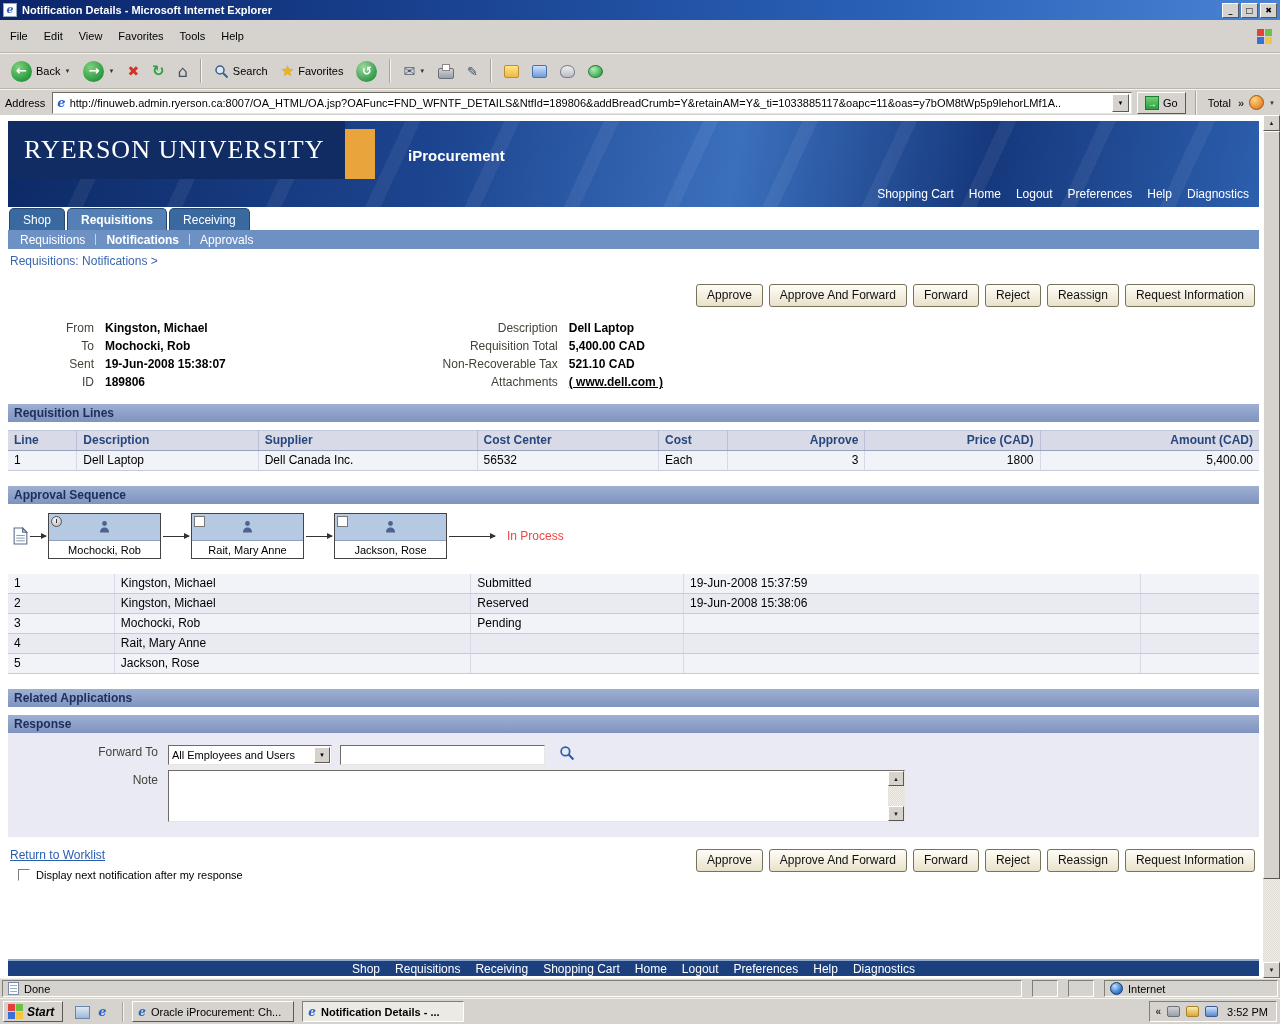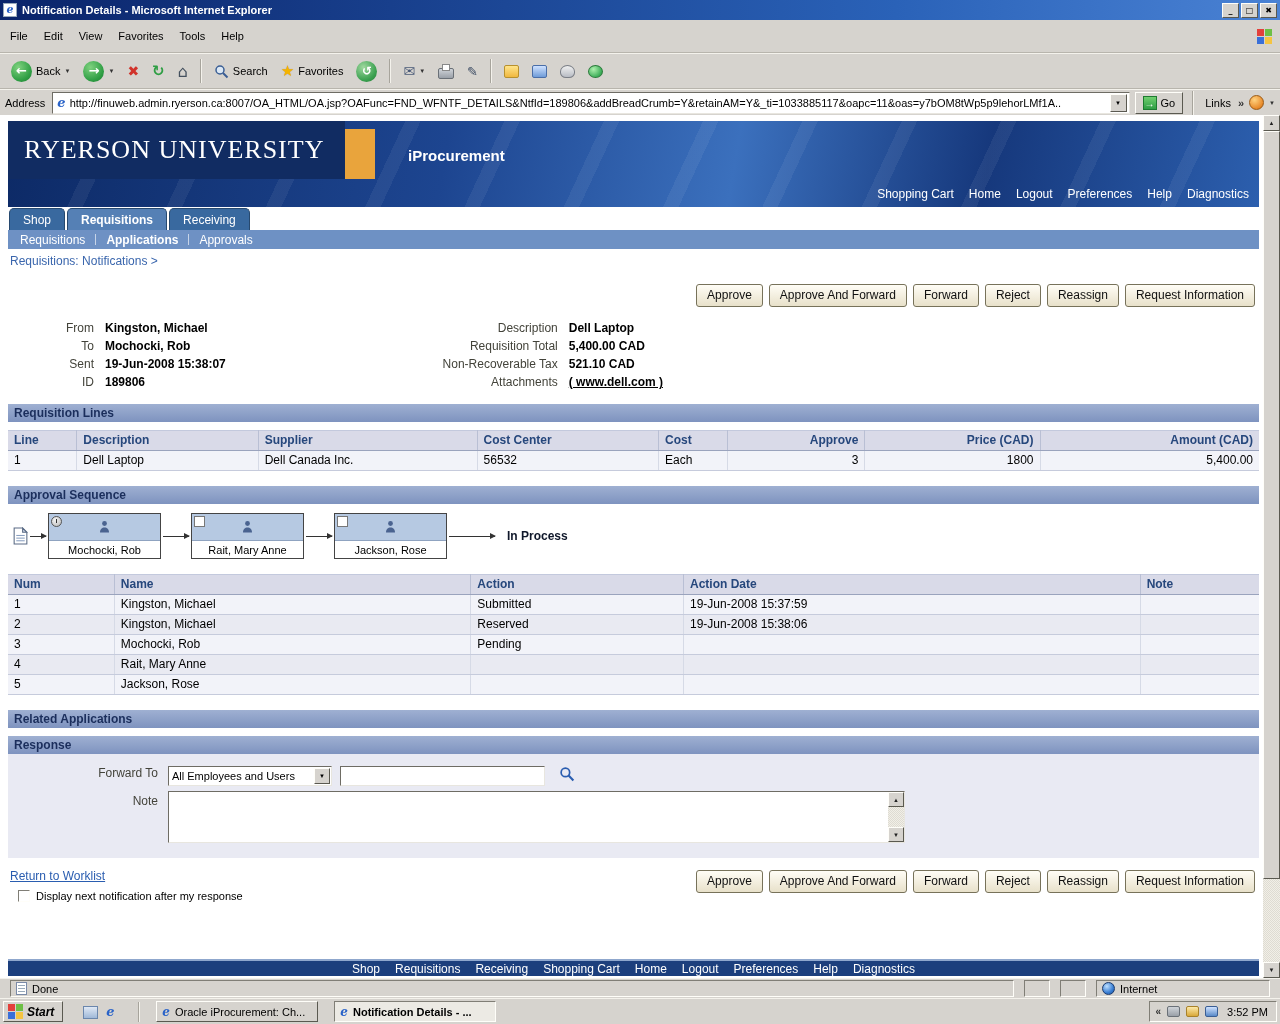--- a/index.html
+++ b/index.html
@@ -126,21 +126,21 @@
   .flow-arrow { height:0; border-top:1px solid #333; position:relative; margin:0 2px; }
   .flow-arrow::after { content:""; position:absolute; right:-1px; top:-4px; border-left:6px solid #333; border-top:3.5px solid transparent; border-bottom:3.5px solid transparent; }
   .aw-s{width:16px;} .aw-m{width:26px;} .aw-l{width:46px;}
   .node { width:113px; height:46px; border:1px solid #444; background:#fff; position:relative; flex:0 0 auto; }
   .node .ntop { height:27px; background:#b6c9e2; border-bottom:1px solid #8fa3c0; display:flex; align-items:center; justify-content:center; }
   .node .nlbl { height:17px; display:flex; align-items:center; justify-content:center; font-size:11px; color:#000; white-space:nowrap; }
   .nbadge { position:absolute; left:2px; top:2px; width:11px; height:11px; }
   .nbadge.pend { border-radius:50%; background:radial-gradient(circle at 35% 30%,#f4f4f4,#b8b8b8); border:1px solid #555; }
   .nbadge.pend::after { content:""; position:absolute; left:4px; top:2px; width:1px; height:4px; background:#333; }
   .nbadge.docb { background:#fff; border:1px solid #777; }
-  .inprocess { margin-left:10px; color:#0f172a; font-size:12px; white-space:nowrap;font-weight:bold; }
+  .inprocess { margin-left:10px; color:#ef4444; font-size:12px; white-space:nowrap; }
 
   
   .panel { background:#e9eaf3; }
   .rel-panel { height:46px; display:flex; align-items:center; padding-left:24px; gap:8px; }
   .resp-panel { height:104px; padding-top:12px; }
   .form-row { display:flex; align-items:flex-start; }
   .form-row + .form-row { margin-top:5px; }
   .f-lbl { width:160px; text-align:right; padding-right:10px; font-size:12px; color:#43433a; flex:0 0 auto; }
   .f-lbl.top { align-self:flex-start; padding-top:3px; }
   .selbox { width:164px; height:20px; display:flex; align-items:center; }
@@ -159,30 +159,30 @@
   .return-lnk { position:absolute; left:2px; top:3px; font-size:12px; }
   .chkrow { position:absolute; left:10px; top:24px; display:flex; align-items:center; gap:6px; }
   .chkbox { width:12px; height:12px; background:#fff; }
   .chklbl { font-size:11px; color:#000; }
   .footer-actions { position:absolute; right:4px; top:4px; display:flex; gap:6px; }
 
   .bottom-nav { position:absolute; left:8px; right:4px; bottom:2px; height:17px; background:#1c3f7d; border-top:2px solid #8fa7cd; display:flex; justify-content:center; align-items:center; gap:15px; }
   .bottom-nav span { color:#fff; font-size:12px; white-space:nowrap; }
 
   
-  .statusbar { height:20px; flex:0 0 auto; background:#d6d3ce; border-top:1px solid #f4f2ec; display:flex; align-items:stretch; padding:1px 10px; gap:10px; }
+  .statusbar { height:20px; flex:0 0 auto; background:#d6d3ce; border-top:1px solid #f4f2ec; display:flex; align-items:stretch; padding:1px 2px; gap:10px; }
   .sb-pane { display:flex; align-items:center; gap:5px; padding:0 5px; font-size:11px; }
   .sb-main { flex:1; }
   .mini-page { width:11px; height:13px; background:#fff; border:1px solid #7a8aa8; position:relative; }
   .mini-page::after { content:""; position:absolute; left:1px; top:2px; right:1px; height:1px; background:#9ab; box-shadow:0 3px 0 #9ab,0 6px 0 #9ab; }
   .sb-small { width:26px; }
   .globe { width:13px; height:13px; border-radius:50%; background:radial-gradient(circle at 35% 30%,#bfe0ff,#3a7fd4 60%,#1c4f9a); border:1px solid #1a3a6e; }
 
   
-  .taskbar { height:26px; flex:0 0 auto; background:#d6d3ce; border-top:1px solid #f4f2ec; display:flex; align-items:center; padding:2px 3px; gap:16px; }
+  .taskbar { height:26px; flex:0 0 auto; background:#d6d3ce; border-top:1px solid #f4f2ec; display:flex; align-items:center; padding:2px 3px; gap:8px; }
   .start-btn { height:21px; display:flex; align-items:center; gap:4px; padding:0 8px 0 4px; font-weight:bold; font-size:12px; font-style:italic; }
   .ql { display:flex; gap:4px; align-items:center; padding:0 4px; }
   .ql-ic { width:16px; height:16px; text-align:center; font-size:13px; line-height:16px; }
   .ql-e { color:#2a63c8; font-weight:bold; font-style:italic; font-family:"DejaVu Serif",serif; }
   .ql-desk { background:linear-gradient(#dfe8f4,#9fb8d8); border:1px solid #6a86ac; width:15px; height:13px; margin-top:1px; }
   .tb-divider { width:2px; height:20px; border-left:1px solid #a7a49c; border-right:1px solid #f4f2ec; }
   .task-btn { width:162px; height:21px; display:flex; align-items:center; gap:5px; padding:0 5px; font-size:11px; overflow:hidden; white-space:nowrap; }
   .task-btn.pressed { background:#eceae4; font-weight:bold; border-color:#807e76 #fffef9 #fffef9 #807e76; }
   .task-e { color:#2a63c8; font-weight:bold; font-style:italic; font-family:"DejaVu Serif",serif; font-size:12px; flex:0 0 auto; }
   .task-lbl { overflow:hidden; text-overflow:ellipsis; }
@@ -288,21 +288,21 @@
     <span class="addr-field field">
       <span class="addr-e">e</span>
       <span class="addr-text">http://finuweb.admin.ryerson.ca:8007/OA_HTML/OA.jsp?OAFunc=FND_WFNTF_DETAILS&amp;NtfId=189806&amp;addBreadCrumb=Y&amp;retainAM=Y&amp;_ti=1033885117&amp;oapc=11&amp;oas=y7bOM8tWp5p9lehorLMf1A..</span>
       <span class="addr-drop r3">▼</span>
     </span>
     <span class="go-btn r3">
       <span class="go-sq">→</span>
       <span>Go</span>
     </span>
     <span class="t-sep"></span>
-    <span class="links-lbl">Links</span>
+    <span class="links-lbl">Total</span>
     <span class="chev">»</span>
     <span class="badge-ic"></span>
     <span class="caret">▼</span>
   </div>
 
   <div class="viewport">
     <div class="pagearea">
 
       <div class="banner">
         <div class="logo-plate">
@@ -322,21 +322,21 @@
 
       <div class="tabrow">
         <span class="tab">Shop</span>
         <span class="tab active">Requisitions</span>
         <span class="tab">Receiving</span>
       </div>
 
       <div class="subnav">
         <span>Requisitions</span>
         <span class="sn-sep"></span>
-        <span class="cur">Applications</span>
+        <span class="cur">Notifications</span>
         <span class="sn-sep"></span>
         <span>Approvals</span>
       </div>
 
       <div class="breadcrumb">Requisitions: Notifications &gt;</div>
 
 
       <div class="actions">
         <span class="obtn">Approve</span>
         <span class="obtn">Approve And Forward</span>
@@ -457,27 +457,20 @@
 
       <table class="otbl t2">
         <colgroup>
             <col style="width:8.5%">
             <col style="width:28.5%">
             <col style="width:17%">
             <col style="width:36.5%">
             <col style="width:9.5%">
           </colgroup>
         <tbody>
-            <tr>
-          <th>Num</th>
-          <th>Name</th>
-          <th>Action</th>
-          <th>Action Date</th>
-          <th>Note</th>
-        </tr>
         <tr>
           <td>1</td>
           <td>Kingston, Michael</td>
           <td>Submitted</td>
           <td>19-Jun-2008 15:37:59</td>
           <td></td>
         </tr>
         <tr class="alt">
           <td>2</td>
           <td>Kingston, Michael</td>

